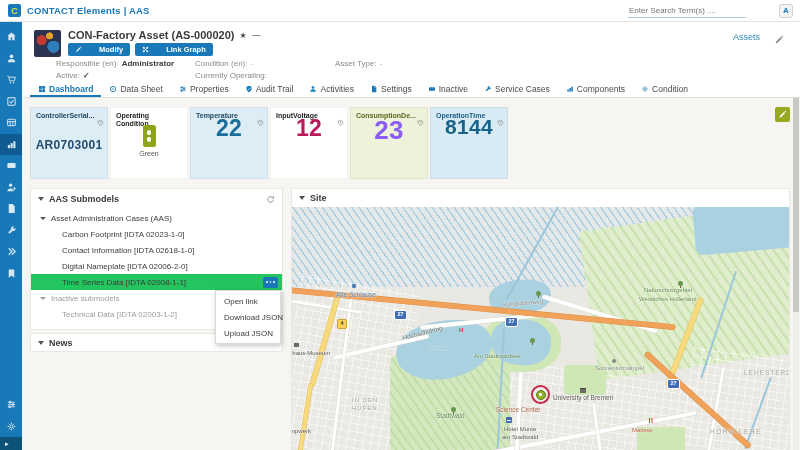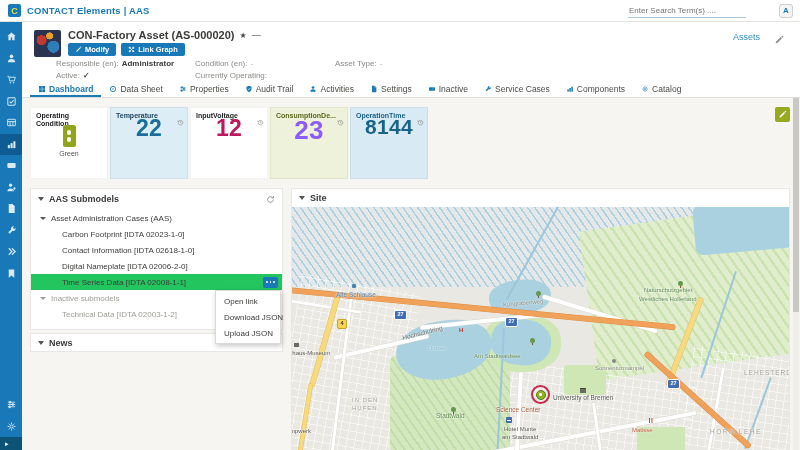--- a/index.html
+++ b/index.html
@@ -30,21 +30,21 @@
   .thumb{position:absolute;left:12px;top:8px;width:27px;height:27px;border-radius:2px;background:
     radial-gradient(circle at 28% 38%,#c23a2e 0 19%,transparent 20%),
     radial-gradient(circle at 72% 62%,#2e7cb8 0 23%,transparent 24%),
     radial-gradient(circle at 58% 22%,#e5a02a 0 13%,transparent 14%),
     #2b3350}
   .title-row{position:absolute;left:46px;top:7px;display:flex;align-items:center;gap:5px}
   .asset-title{font-size:11px;color:#3a3a38;font-weight:bold}
   .title-star{color:#4a4a48;font-size:8px}
   .title-dash{color:#8a8a86;font-size:9px;font-weight:bold}
   .btn-row{position:absolute;left:46px;top:21px;display:flex;gap:5px}
-  .btn{height:13px;background:#1878b8;color:#fff;font-size:7.5px;font-weight:bold;border:none;border-radius:2px;display:flex;align-items:center;gap:3px;padding:0 7px;cursor:pointer}
+  .btn{height:13px;background:#1878b8;color:#fff;font-size:7.5px;font-weight:bold;border:none;border-radius:2px;display:flex;align-items:center;gap:17px;padding:0 7px;cursor:pointer}
   .btn svg{width:7px;height:7px}
   .assets-link{position:absolute;right:40px;top:10px;color:#2e8cb8;font-size:9px}
   .header-edit{position:absolute;right:16px;top:9px;width:10px;height:10px;color:#8a8a86}
   .header-edit svg{width:100%;height:100%}
   .meta{position:absolute;left:34px;top:37px;display:flex;font-size:8px;color:#8a8a86}
   .meta-col{display:flex;flex-direction:column;gap:2.5px}
   .meta-col:nth-child(1){width:139px}
   .meta-col:nth-child(2){width:140px}
   .meta-row{white-space:nowrap}
   .meta .val{color:#3a3a38;font-weight:bold;margin-left:3px}
@@ -435,26 +435,35 @@
         </span>
         <span>Components</span>
       </div>
       <div class="tab">
         <span class="ti">
           <svg viewBox="0 0 24 24" fill="none" stroke="currentColor" stroke-width="2.1">
             <circle cx="12" cy="12" r="3.4"></circle>
             <path d="M12 3.5v3M12 17.5v3M3.5 12h3M17.5 12h3M6 6l2.1 2.1M15.9 15.9L18 18M18 6l-2.1 2.1M8.1 15.9L6 18"></path>
           </svg>
         </span>
-        <span>Catalog</span>
+        <span>Condition</span>
       </div>
     </div>
 
   <div class="content">
     <div class="cards" id="cards">
+        <div class="card" style="background: rgb(221, 237, 245);">
+          <div class="card-title" style="color: rgb(31, 68, 96);">ControllerSerial...</div>
+          <span class="card-hist"><svg viewBox="0 0 24 24" fill="none" stroke="currentColor" stroke-width="2.2">
+              <path d="M4.8 9.2A8 8 0 114 13"></path>
+              <path d="M3.2 5.5v4.2h4.2"></path>
+              <path d="M12 8v4.6l3.4 2"></path>
+            </svg></span>
+          <div class="card-value" style="color: rgb(35, 76, 110); font-size: 12px; top: 30px;">AR0703001</div>
+        </div>
         <div class="card" style="background: rgb(255, 255, 255);">
           <div class="card-title" style="color: rgb(29, 29, 27);">Operating Condition</div>
           <div class="tl-wrap">
             <div class="tl" style="background: rgb(143, 163, 29);">
               <i></i>
               <i></i>
             </div>
             <div class="tl-label">Green</div>
           </div>
         </div>

